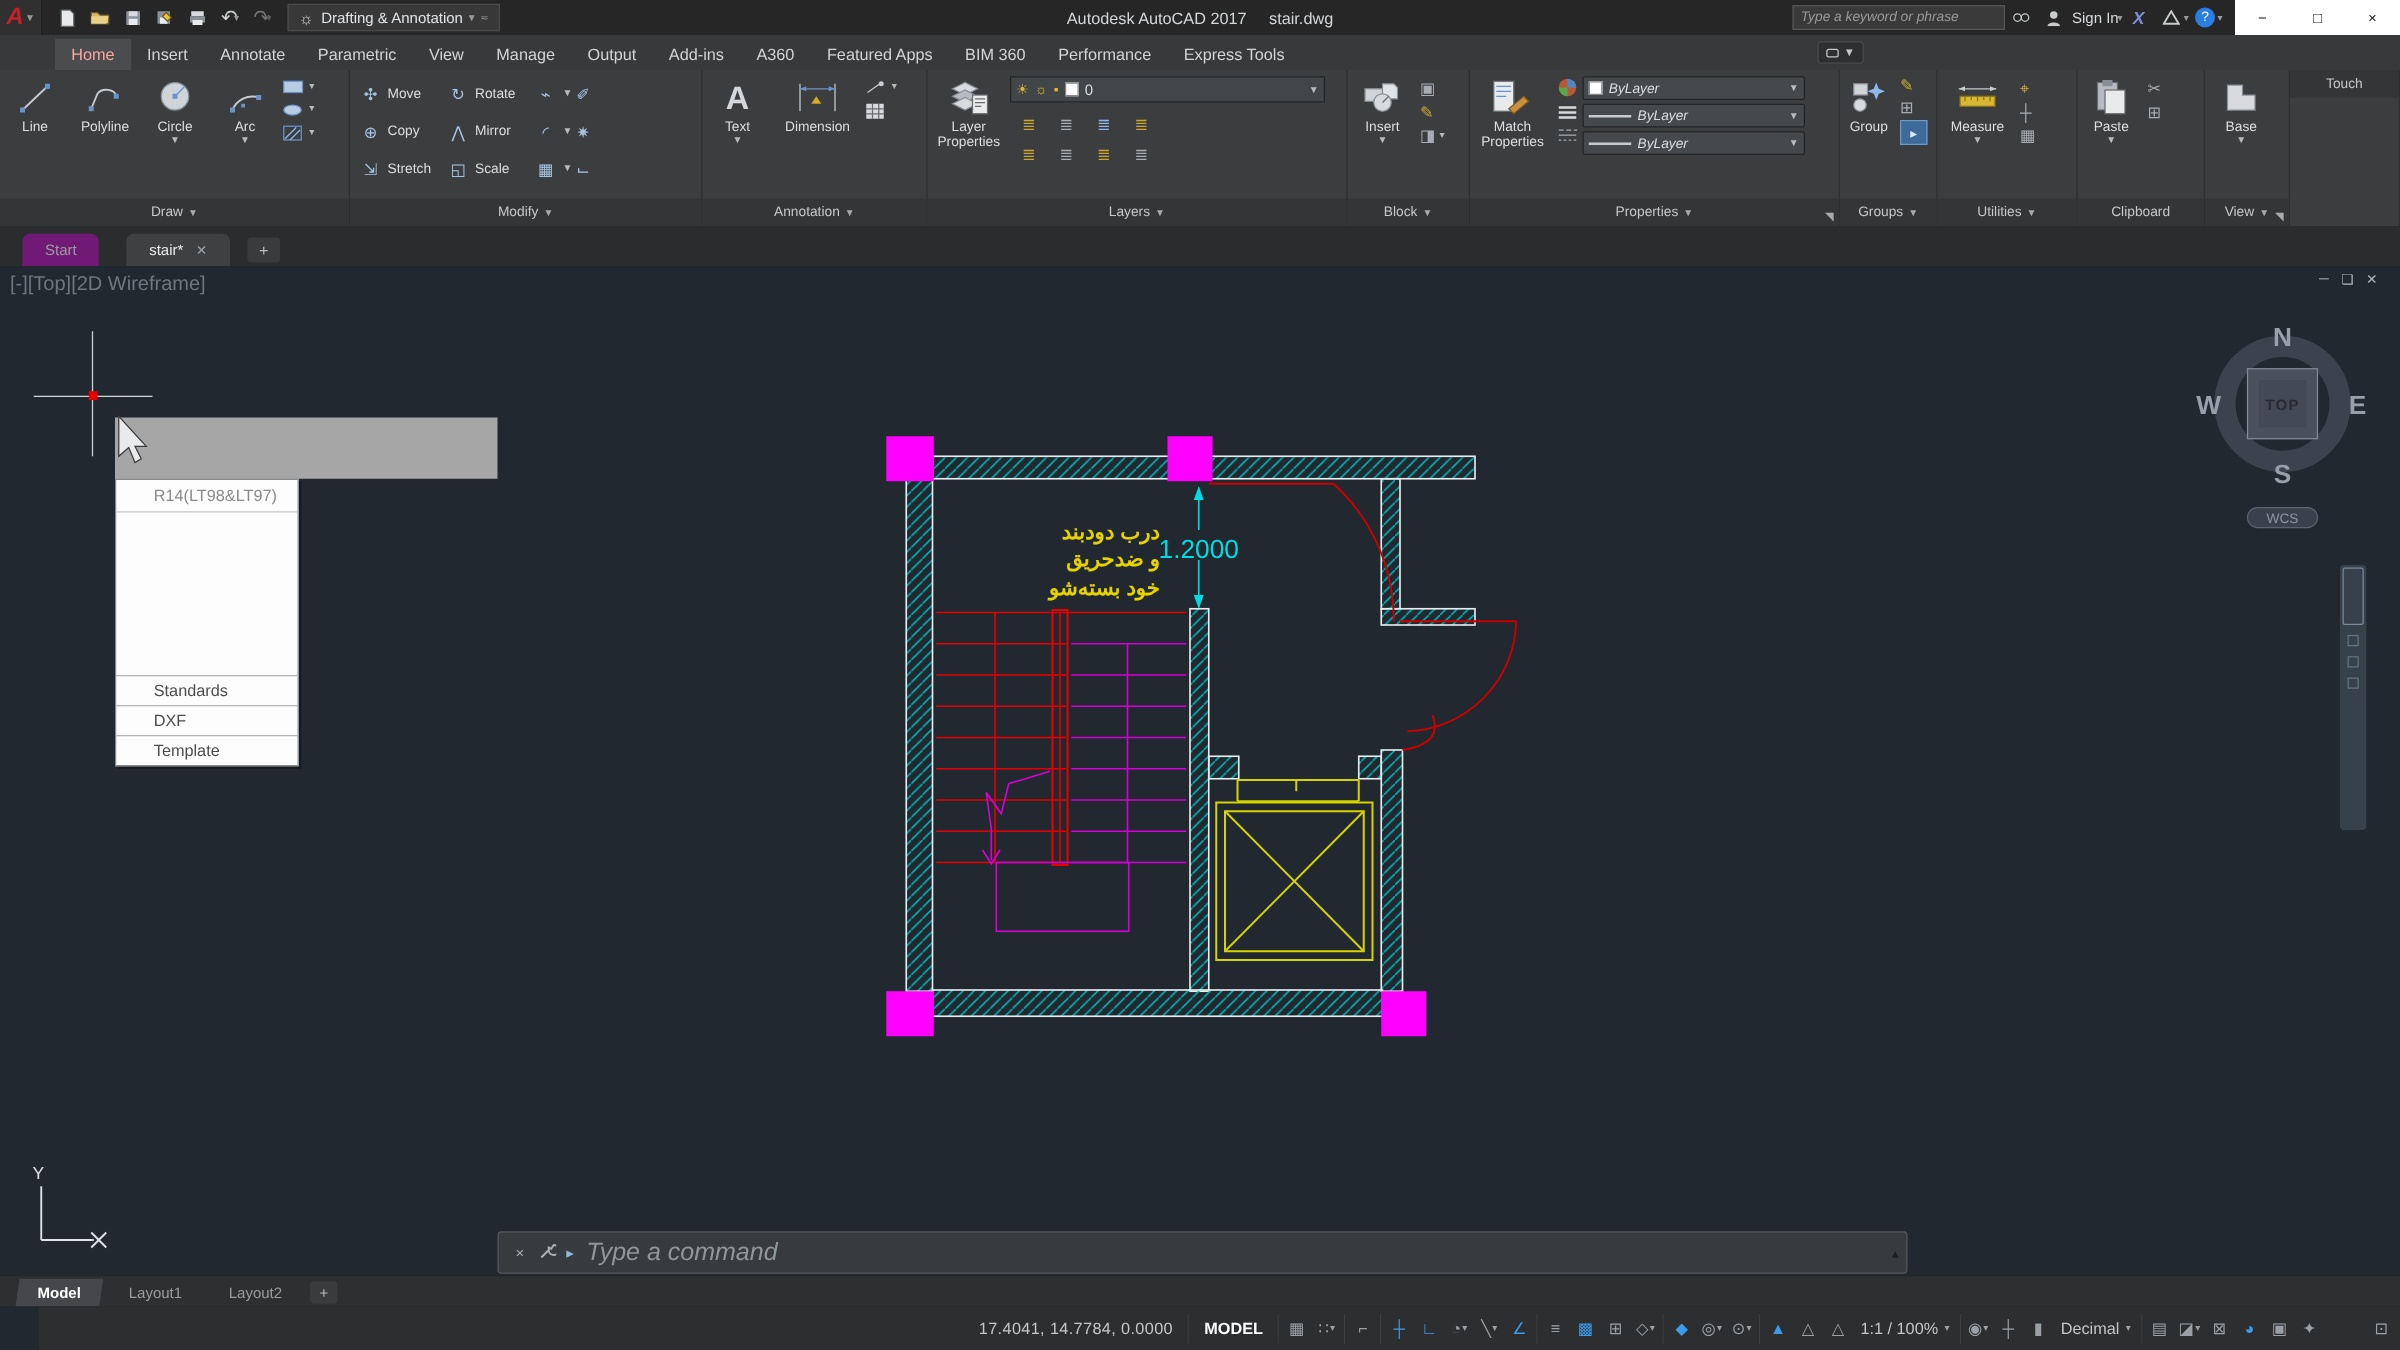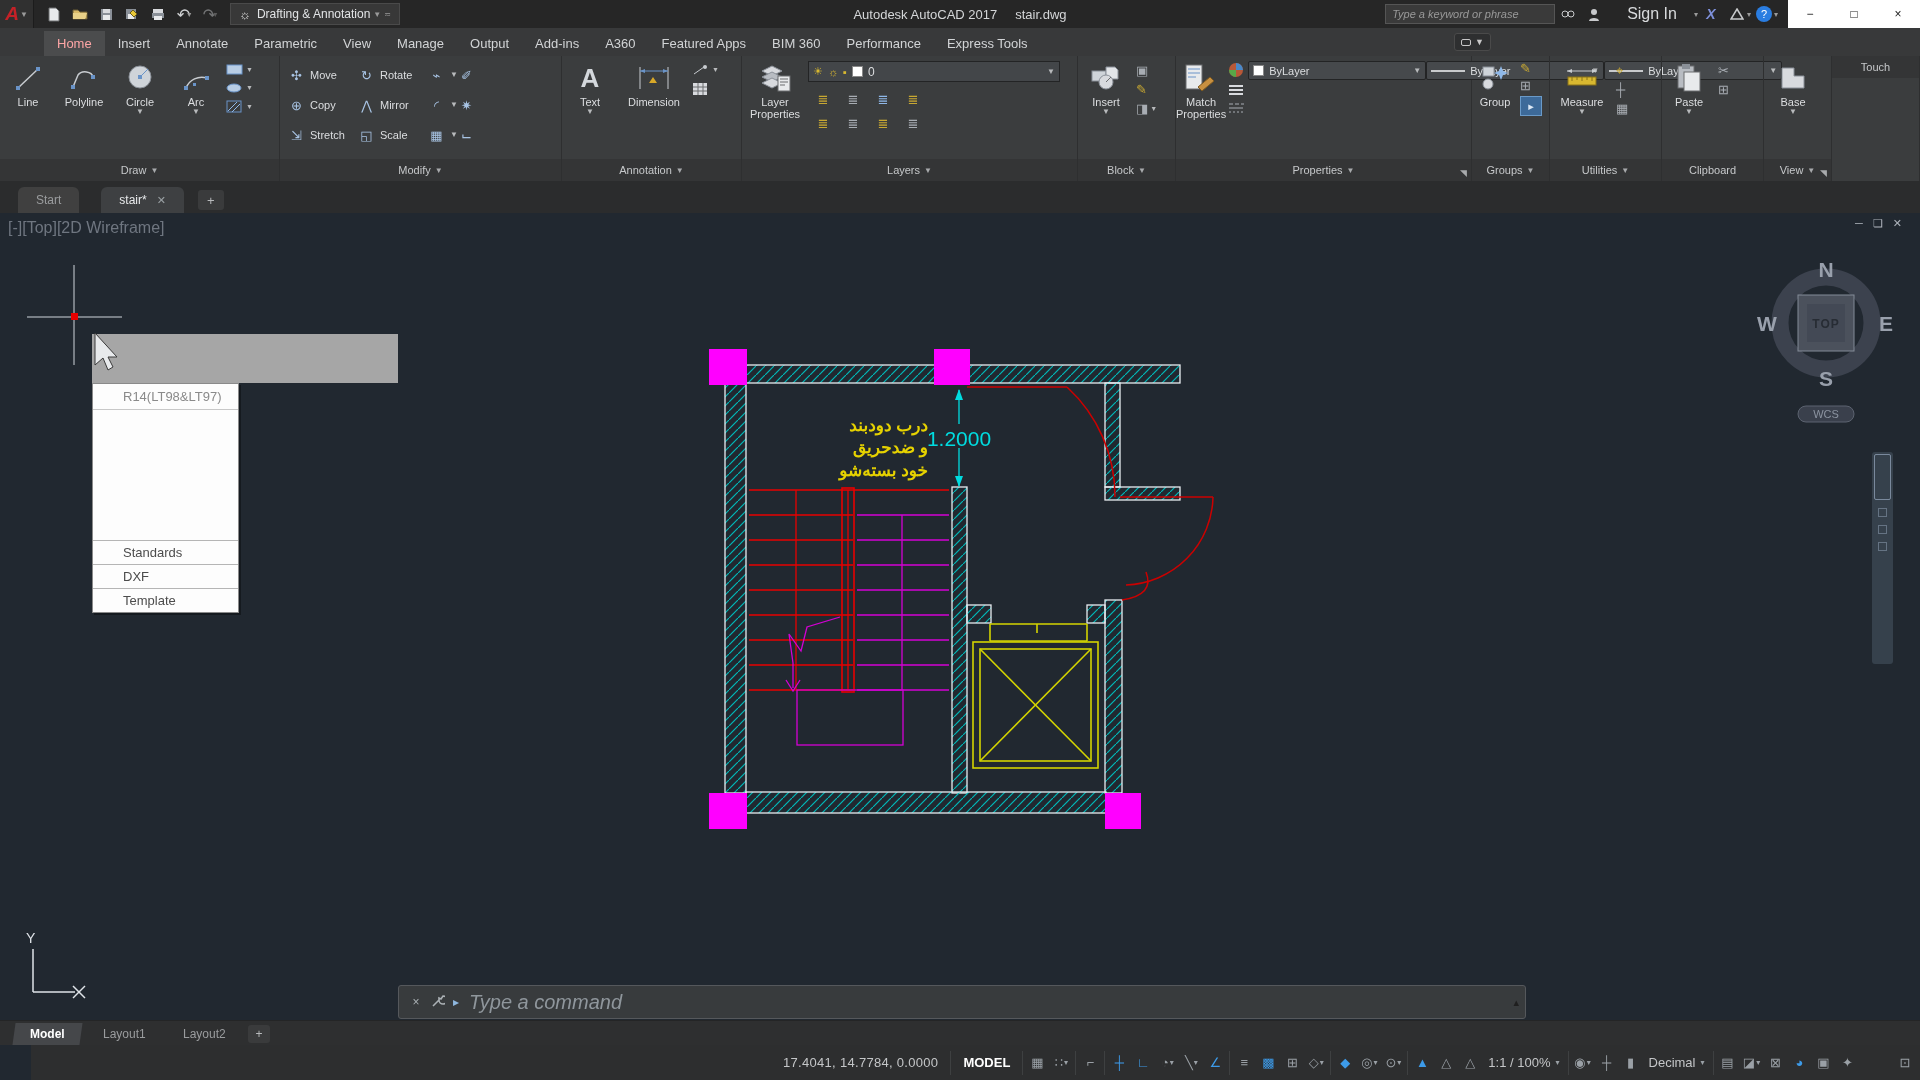--- a/index.html
+++ b/index.html
@@ -16,21 +16,21 @@
   .qbtn svg{display:block;}
   .qcaret{font-size:8px;color:#9a9a9a;margin-left:-3px;}
   .dim{opacity:.45;}
   .wsbtn{height:22px;margin-left:8px;background:#383838;border:1px solid #4a4a4a;display:flex;align-items:center;gap:6px;padding:0 8px;font-size:12px;color:#e2e4e6;}
   .gear{color:#d8d8d8;font-size:13px;}
   .titlecenter{position:absolute;left:0;right:0;top:0;height:28px;display:flex;align-items:center;justify-content:center;gap:18px;pointer-events:none;}
   .titlecenter span{font-size:13px;color:#d4d6d8;}
   .tright{position:absolute;right:0;top:0;height:28px;display:flex;align-items:center;}
   .searchbox{width:170px;height:20px;background:#3a3a3a;border:1px solid #555;color:#9a9a9a;font-style:italic;font-size:11px;display:flex;align-items:center;padding:0 6px;}
   .tico{width:26px;height:26px;display:flex;align-items:center;justify-content:center;color:#c8cacc;font-size:13px;}
-  .signin{font-size:16px;color:#d8dadc;margin:0 20px;}
+  .signin{font-size:12px;color:#d8dadc;margin:0 2px;}
   .xchg{color:#7d8fd8;font-weight:bold;font-style:italic;font-size:14px;}
   .helpc{width:16px;height:16px;border-radius:50%;background:#2a7de1;color:#fff;font-size:11px;display:flex;align-items:center;justify-content:center;}
   .winbtns{height:28px;background:#ffffff;display:flex;align-items:center;margin-left:10px;}
   .wbtn{width:44px;height:28px;display:flex;align-items:center;justify-content:center;color:#222;font-size:12px;}
 
   
   .ribtabs{position:absolute;left:0;top:28px;width:1920px;height:28px;background:#38393a;display:flex;align-items:flex-end;padding-left:44px;}
   .rtab{padding:5px 13px;font-size:13px;color:#d2d4d6;}
   .rtab.active{background:#4b4c4d;color:#fca5a5;}
   .camtab{margin-left:6px;margin-bottom:3px;height:18px;background:#2e2f30;border:1px solid #4a4a4a;border-radius:3px;display:flex;align-items:center;gap:4px;padding:0 6px;color:#c8c8c8;font-size:9px;}
@@ -56,21 +56,21 @@
   .swatch{width:11px;height:11px;background:#fff;border:1px solid #888;}
   .minis{display:grid;grid-template-columns:repeat(4,30px);grid-auto-rows:24px;align-items:center;justify-items:center;margin-top:5px;color:#a8adb3;font-size:13px;}
   .pcombo{width:178px;height:19px;background:#46494c;border:1px solid #232425;border-radius:2px;display:flex;align-items:center;gap:5px;padding:0 4px;font-size:11px;margin-bottom:3px;}
   .pline{flex:0 0 34px;height:2px;background:#c8cacc;}
   .grow{flex:1;}
   .selbox{width:22px;height:20px;background:#3d6a99;border:1px solid #6a9ac8;display:flex;align-items:center;justify-content:center;color:#dce8f4;font-size:11px;}
 
   
   .filetabs{position:absolute;left:0;top:181px;width:1920px;height:32px;background:#2b2c2d;display:flex;align-items:flex-end;padding-left:18px;}
   .ftab{height:26px;display:flex;align-items:center;gap:10px;padding:0 18px;font-size:12px;border-radius:6px 6px 0 0;}
-  .ftab.inactive{background:#404040;color:#9a9c9e;margin-right:22px;}
+  .ftab.inactive{background:#701a75;color:#9a9c9e;margin-right:22px;}
   .ftab.active{background:#3e4042;color:#e8eaec;}
   .ftab .x{color:#9aa0a4;font-size:11px;}
   .plusbtn{height:20px;width:26px;margin-left:14px;margin-bottom:3px;background:#3a3b3c;border-radius:3px;color:#b8babc;display:flex;align-items:center;justify-content:center;font-size:13px;}
 
   
   .viewport{position:absolute;left:0;top:213px;width:1920px;height:807px;background:#212830;}
   .vplabel{position:absolute;left:8px;top:6px;font-size:16px;color:#6f7680;z-index:5;}
   .vpbtns{position:absolute;right:18px;top:4px;display:flex;gap:10px;z-index:5;color:#aeb4bc;font-size:11px;}
   .plansvg{position:absolute;left:0;top:0;z-index:1;}
   .graybar{position:absolute;left:92px;top:121px;width:306px;height:49px;background:#a6a6a6;z-index:10;}
@@ -503,21 +503,21 @@
               <svg width="16" height="12">
                 <path d="M1 2h14M1 6h14M1 10h14" stroke="#d8dade" stroke-width="2"></path>
               </svg>
             </span>
           <span class="sic2">
               <svg width="16" height="12">
                 <path d="M1 2h4M7 2h4M13 2h3M1 6h14M1 10h2M5 10h2M9 10h2M13 10h2" stroke="#a8adb3"></path>
               </svg>
             </span>
         </div>
-        <div style="display:flex;flex-direction:row;padding-top:5px;">
+        <div style="display:flex;flex-direction:column;padding-top:5px;font-style:italic;">
           <div class="pcombo">
             <span class="swatch"></span>
             <span>ByLayer</span>
             <span class="grow"></span>
               <span class="cv">▼</span>
           </div>
           <div class="pcombo">
             <span class="pline"></span>
             <span>ByLayer</span>
             <span class="grow"></span>

